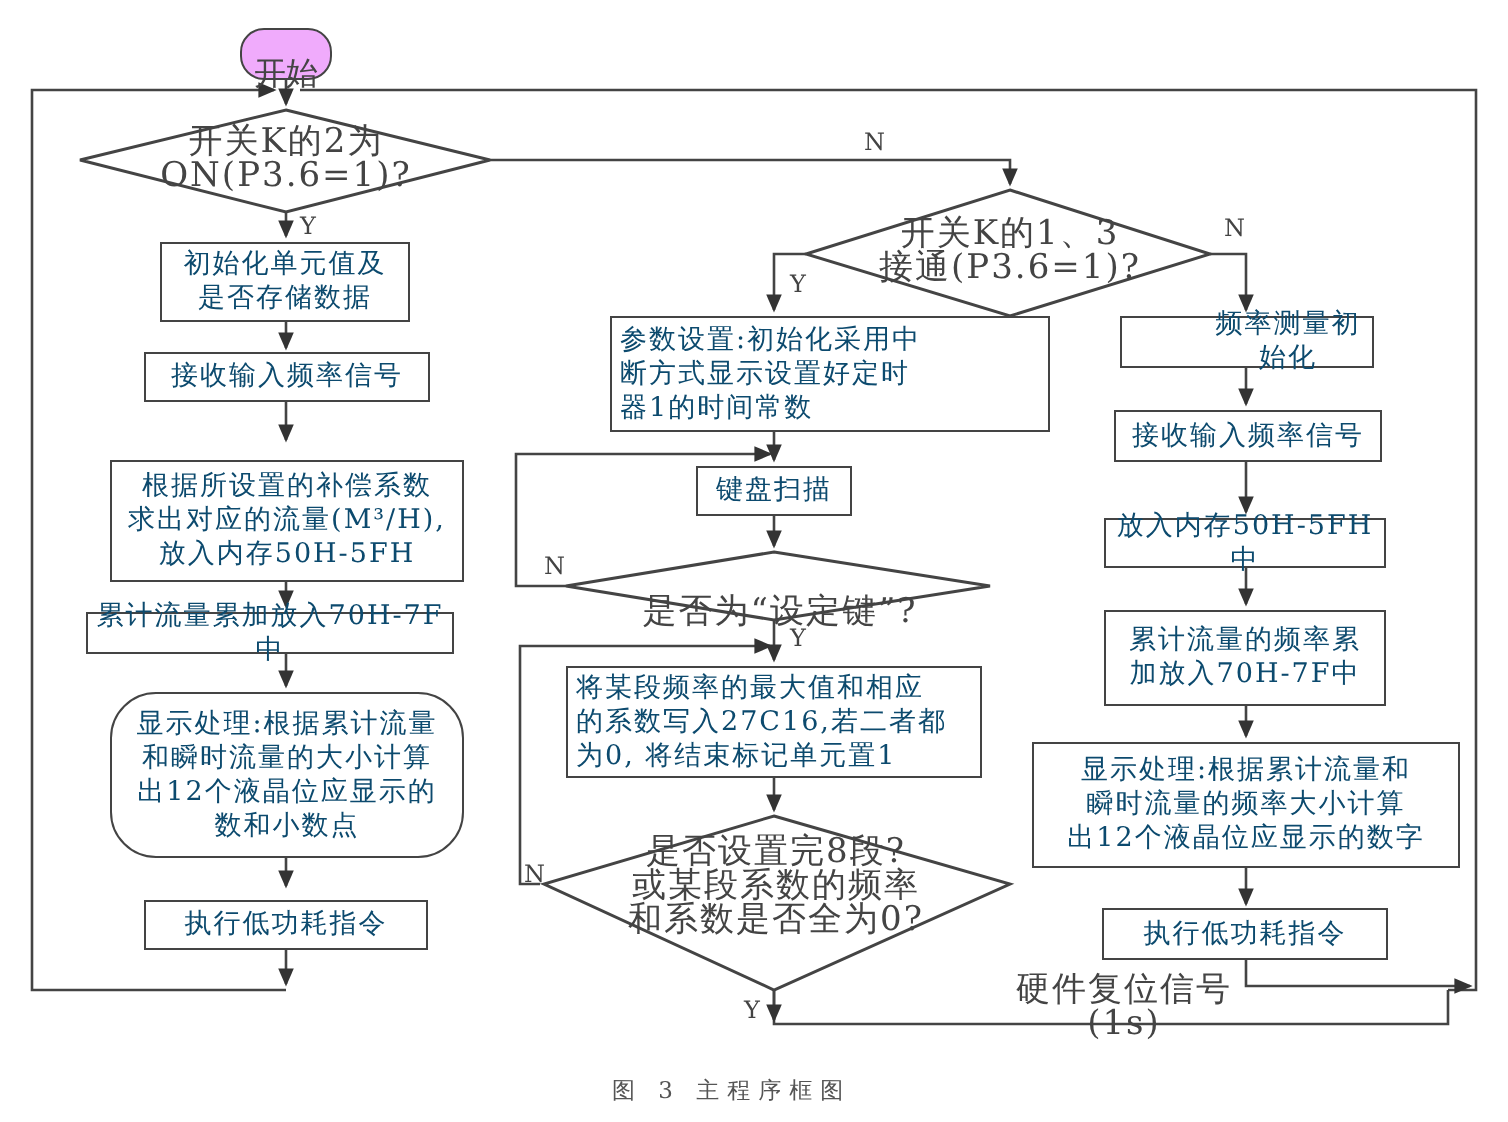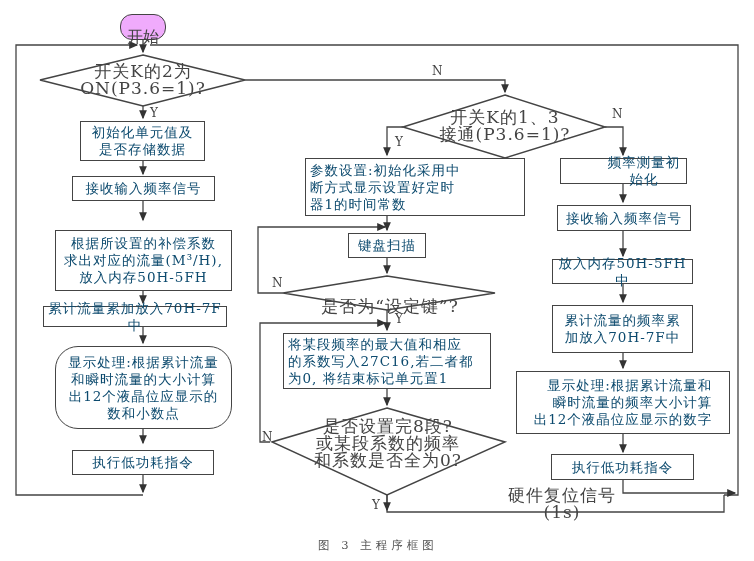--- a/index.html
+++ b/index.html
@@ -12,21 +12,21 @@
            box-sizing: border-box; font-size: 13.5px; line-height: 17px;
            color: #0c4a6e; letter-spacing: 1px; display: flex; align-items: center;
            justify-content: center; text-align: center; padding: 1px 4px; white-space: pre-line; }
     .box.left { text-align: left; justify-content: flex-start; }
     .txt { position: absolute; font-size: 17px; line-height: 17px; color: #444;
            text-align: center; white-space: pre-line; letter-spacing: 1px; }
     .lbl { position: absolute; font-size: 12px; color: #444; font-family: "DejaVu Serif", serif; }
     .terminal { position: absolute; border: 1.5px solid #444; border-radius: 12px;
                 background: #f0abfc; font-size: 16px; padding: 12px 6px; height: 20px;
                 line-height: 19px; box-sizing: border-box; color: #444; }
-    .caption { position: absolute; font-size: 11.5px; color: #555; letter-spacing: 4px; margin-left: 12px; }
+    .caption { position: absolute; font-size: 11.5px; color: #555; letter-spacing: 4px; }
   </style>
 </head>
 <body>
 
 <svg id="canvas" width="754" height="561">
   <defs>
     <marker id="arr" markerWidth="8" markerHeight="8" refX="6" refY="4" orient="auto">
       <path d="M0,1 L7,4 L0,7 Z" fill="#333"></path>
     </marker>
   </defs>
@@ -113,20 +113,20 @@
 <div class="box" style="left:348px;top:233px;width:78px;height:25px;">键盘扫描</div>
 <div class="box left" style="left:283px;top:333px;width:208px;height:56px;">将某段频率的最大值和相应
 的系数写入27C16,若二者都
 为0, 将结束标记单元置1</div>
 
 <div class="box" style="left:560px;top:158px;width:127px;height:26px;padding-left:45px;">频率测量初始化</div>
 <div class="box" style="left:557px;top:205px;width:134px;height:26px;">接收输入频率信号</div>
 <div class="box" style="left:552px;top:259px;width:141px;height:25px;">放入内存50H-5FH中</div>
 <div class="box" style="left:552px;top:305px;width:141px;height:48px;">累计流量的频率累
 加放入70H-7F中</div>
-<div class="box" style="left:516px;top:371px;width:214px;height:63px;text-align:right;">显示处理:根据累计流量和
+<div class="box" style="left:516px;top:371px;width:214px;height:63px;">显示处理:根据累计流量和
 瞬时流量的频率大小计算
 出12个液晶位应显示的数字</div>
 <div class="box" style="left:551px;top:454px;width:143px;height:26px;">执行低功耗指令</div>
 
 <div class="txt" style="left:497px;top:487px;width:130px;text-align:center;">硬件复位信号(1s)</div>
 
 <div class="caption" style="left:306px;top:538px;">图 3 主程序框图</div>
 
 </body></html>

